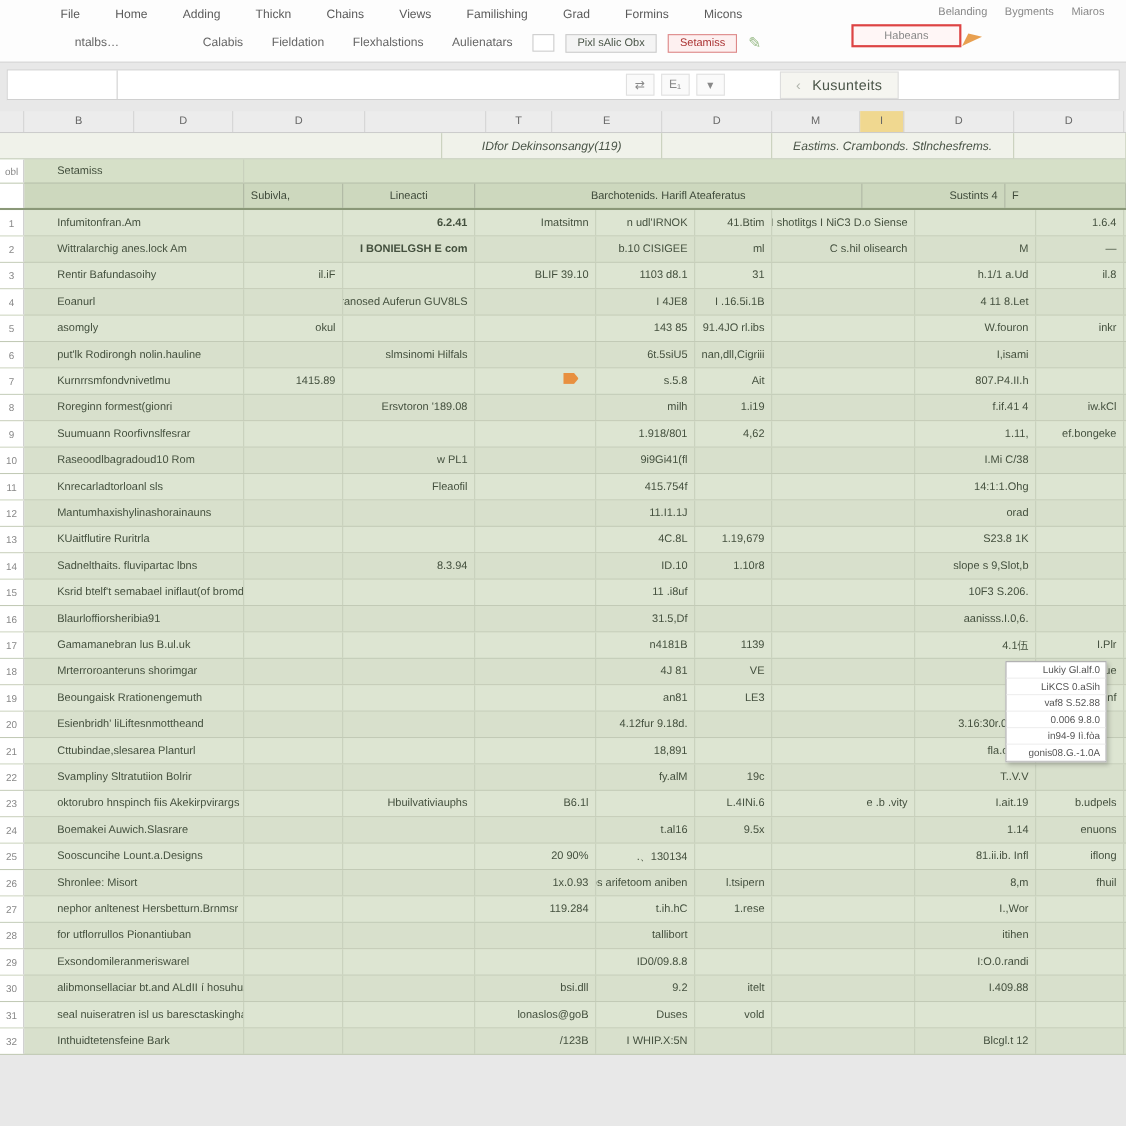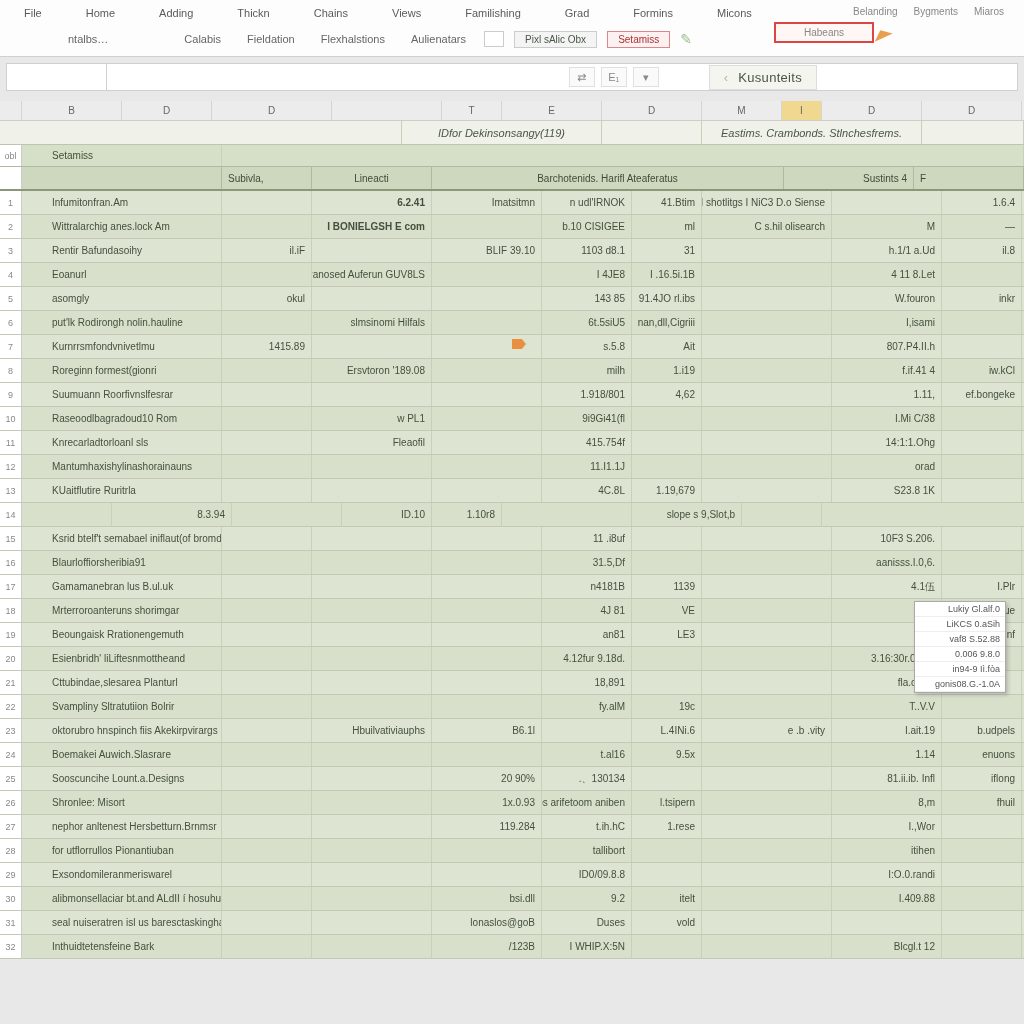--- a/index.html
+++ b/index.html
@@ -1,18 +1,18 @@
 <!DOCTYPE html>
 <html><head>
 <meta charset="utf-8">
 <style>
 * { margin: 0; padding: 0; box-sizing: border-box; font-family: 'Segoe UI', Tahoma, sans-serif; }
 body { width: 1024px; height: 1024px; background: #e8e8e8; overflow: hidden; position: relative; font-size: 11px; color: #4a5548; }
 .ribbon { background: #fdfdfd; border-bottom: 1px solid #d0d0d0; }
-.ribbon-tabs { display: flex; gap: 16px; padding: 4px 10px 0 10px; height: 24px; align-items: center; }
+.ribbon-tabs { display: flex; gap: 4px; padding: 4px 10px 0 10px; height: 24px; align-items: center; margin-left: 31px; }
 .ribbon-tab { padding: 3px 14px; font-size: 11px; color: #5a5a5a; cursor: pointer; border-bottom: 2px solid transparent; }
 .ribbon-tools { display: flex; gap: 10px; padding: 6px 20px 8px 60px; align-items: center; height: 32px; }
 .rt-item { padding: 2px 8px; font-size: 11px; color: #666; cursor: pointer; }
 .rt-spacer { width: 40px; }
 .rt-box { border: 1px solid #ccc; padding: 2px 10px; background: #f4f4f4; font-size: 10px; }
 .rt-box.red { border: 1px solid #d88; background: #fdf0f0; color: #a33; }
 .callout { position: absolute; top: 22px; right: 150px; border: 2px solid #d44; background: #fff6f6; padding: 3px 28px; font-size: 10px; color: #888; z-index: 5; }
 .callout-arrow { position: absolute; top: 30px; right: 132px; width: 0; height: 0; border-left: 10px solid transparent; border-right: 10px solid transparent; border-bottom: 8px solid #e8a050; z-index: 6; transform: rotate(-25deg); }
 .ribbon-right { position: absolute; top: 6px; right: 20px; display: flex; gap: 16px; font-size: 10px; color: #888; }
 .formula-bar { display: flex; align-items: center; background: #fff; border: 1px solid #d0d0d0; margin: 6px 6px 0 6px; height: 28px; }
@@ -290,20 +290,21 @@
         <div class="cell c3 r"></div>
         <div class="cell c4 r"></div>
         <div class="cell c5 r">4C.8L</div>
         <div class="cell c6 r">1.19,679</div>
         <div class="cell c7 r"></div>
         <div class="cell c8 r">S23.8 1K</div>
         <div class="cell c9 r"></div>
       </div>
       <div class="data-row alt">
         <div class="row-num">14</div>
+        <div class="cell c1">Sadnelthaits. fluvipartac lbns</div>
         <div class="cell c2 r"></div>
         <div class="cell c3 r">8.3.94</div>
         <div class="cell c4 r"></div>
         <div class="cell c5 r">ID.10</div>
         <div class="cell c6 r">1.10r8</div>
         <div class="cell c7 r"></div>
         <div class="cell c8 r">slope s 9,Slot,b</div>
         <div class="cell c9 r"></div>
       </div>
       <div class="data-row">

